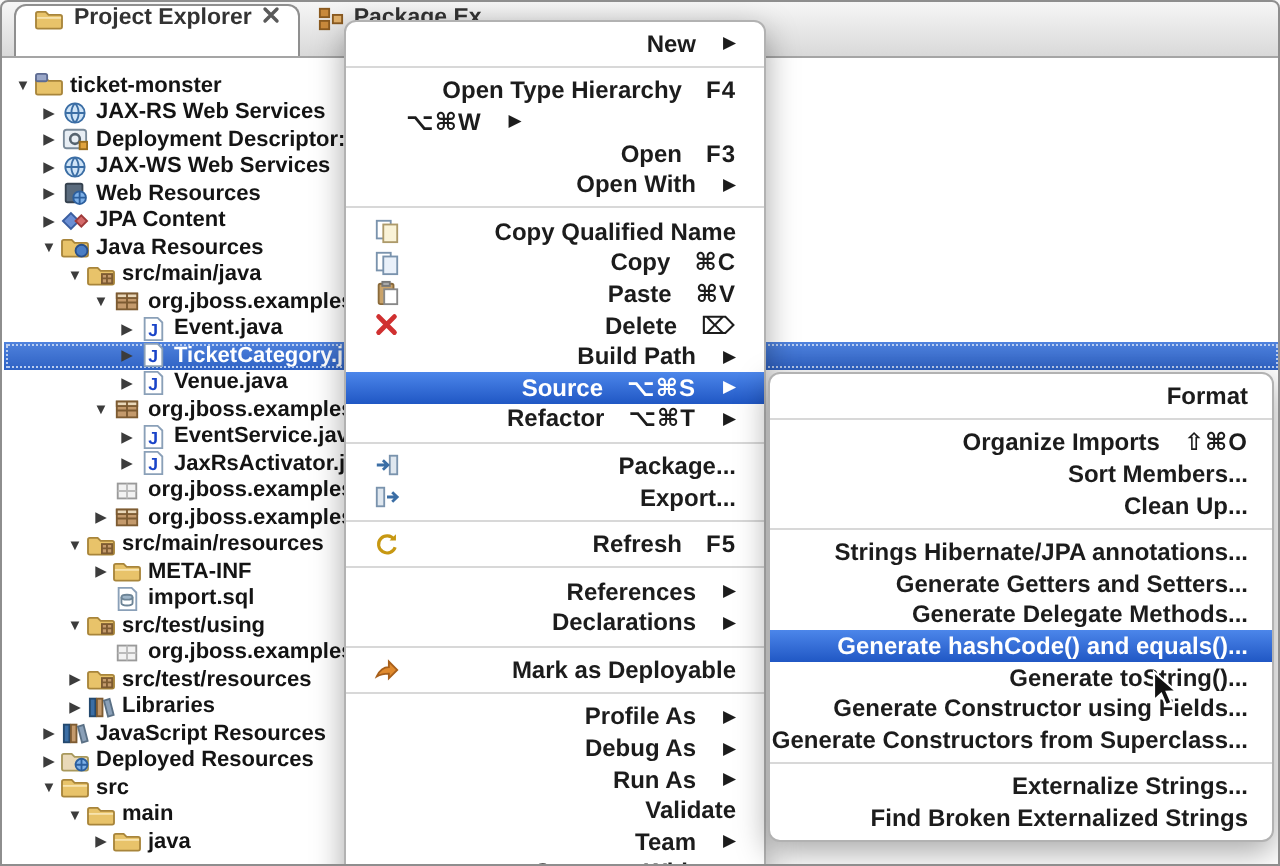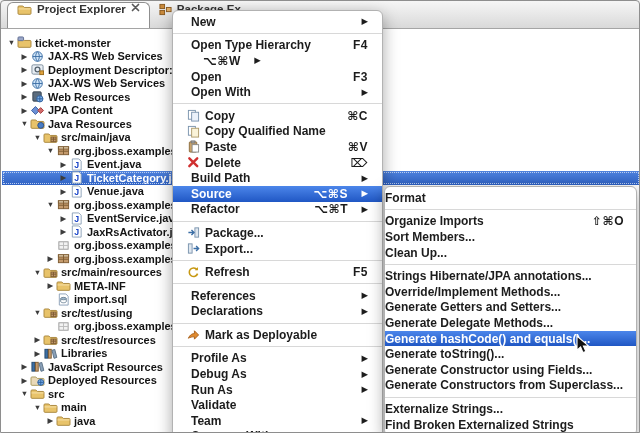--- a/index.html
+++ b/index.html
@@ -36,21 +36,21 @@
   
   .menu { position:absolute; background:#fff; border:1px solid #b2b2b2; border-radius:6px;
           box-shadow:0 5px 16px rgba(0,0,0,.35); padding:3px 0; box-sizing:border-box;
           font-size:12px; font-weight:600; color:#1c1c1c; }
   #menu1 { left:172px; top:10px; width:211px; z-index:20; }
   #menu2 { left:384px; top:186px; width:253px; z-index:21; }
   .mi { height:15.6px; display:flex; align-items:center; padding:0 14px 0 18px; white-space:nowrap; }
   .mi.withicon { padding-left:14px; }
   #menu2 .mi { padding-left:0; padding-right:12px; }
   .mi .icn { flex:0 0 14px; width:14px; height:13px; margin-right:4px; }
-  .mi .lbl { flex:1 1 auto; overflow:hidden; }
+  .mi .lbl { flex:1 1 auto; overflow:hidden;text-align:right; }
   .mi .sc { margin-left:12px; letter-spacing:.5px; }
   .mi .sub { width:11px; margin-left:9px; text-align:right; font-size:8.5px; line-height:15px; }
   .mi.hl { background:linear-gradient(#4c86ea,#2057c4); color:#fff; }
   .sep { height:8px; position:relative; }
   .sep::after { content:""; position:absolute; left:0; right:0; top:3.5px; border-top:1px solid #d8d8d8; }
 
   #cursor { position:absolute; left:576px; top:335px; z-index:50; pointer-events:none; }
 </style>
 </head>
 <body>
@@ -406,34 +406,34 @@
     </div>
     <div class="mi">
       <span class="lbl">Open With</span>
       <span class="sub">▶</span>
     </div>
     <div class="sep"></div>
     <div class="mi withicon">
       <span class="icn">
         <svg width="13" height="13" viewBox="0 0 14 14">
           <rect x="1.5" y="1.5" width="7.5" height="9.5" fill="#fff" stroke="#7a93ad"></rect>
+          <rect x="5" y="3.5" width="7.5" height="9.5" fill="#faf3d8" stroke="#ad9a6a"></rect>
+        </svg>
+      </span>
+      <span class="lbl">Copy Qualified Name</span>
+    </div>
+    <div class="mi withicon">
+      <span class="icn">
+        <svg width="13" height="13" viewBox="0 0 14 14">
+          <rect x="1.5" y="1.5" width="7.5" height="9.5" fill="#fff" stroke="#7a93ad"></rect>
           <rect x="5" y="3.5" width="7.5" height="9.5" fill="#eaf1fa" stroke="#7a93ad"></rect>
         </svg>
       </span>
       <span class="lbl">Copy</span>
       <span class="sc">⌘C</span>
-    </div>
-    <div class="mi withicon">
-      <span class="icn">
-        <svg width="13" height="13" viewBox="0 0 14 14">
-          <rect x="1.5" y="1.5" width="7.5" height="9.5" fill="#fff" stroke="#7a93ad"></rect>
-          <rect x="5" y="3.5" width="7.5" height="9.5" fill="#faf3d8" stroke="#ad9a6a"></rect>
-        </svg>
-      </span>
-      <span class="lbl">Copy Qualified Name</span>
     </div>
     <div class="mi withicon">
       <span class="icn">
         <svg width="13" height="13" viewBox="0 0 14 14">
           <rect x="2.5" y="2" width="8" height="11" rx="1" fill="#caa36a" stroke="#8a6a3a"></rect>
           <rect x="4.5" y="1" width="4" height="2.2" fill="#a9a9a9" stroke="#777"></rect>
           <rect x="5.5" y="5" width="7" height="8" fill="#fff" stroke="#888"></rect>
         </svg>
       </span>
       <span class="lbl">Paste</span>
@@ -546,23 +546,20 @@
     </div>
     <div class="mi">
       <span class="lbl">Sort Members...</span>
     </div>
     <div class="mi">
       <span class="lbl">Clean Up...</span>
     </div>
     <div class="sep"></div>
     <div class="mi">
       <span class="lbl">Strings Hibernate/JPA annotations...</span>
-    </div>
-    <div class="mi">
-      <span class="lbl">Override/Implement Methods...</span>
     </div>
     <div class="mi">
       <span class="lbl">Generate Getters and Setters...</span>
     </div>
     <div class="mi">
       <span class="lbl">Generate Delegate Methods...</span>
     </div>
     <div class="mi hl">
       <span class="lbl">Generate hashCode() and equals()...</span>
     </div>

